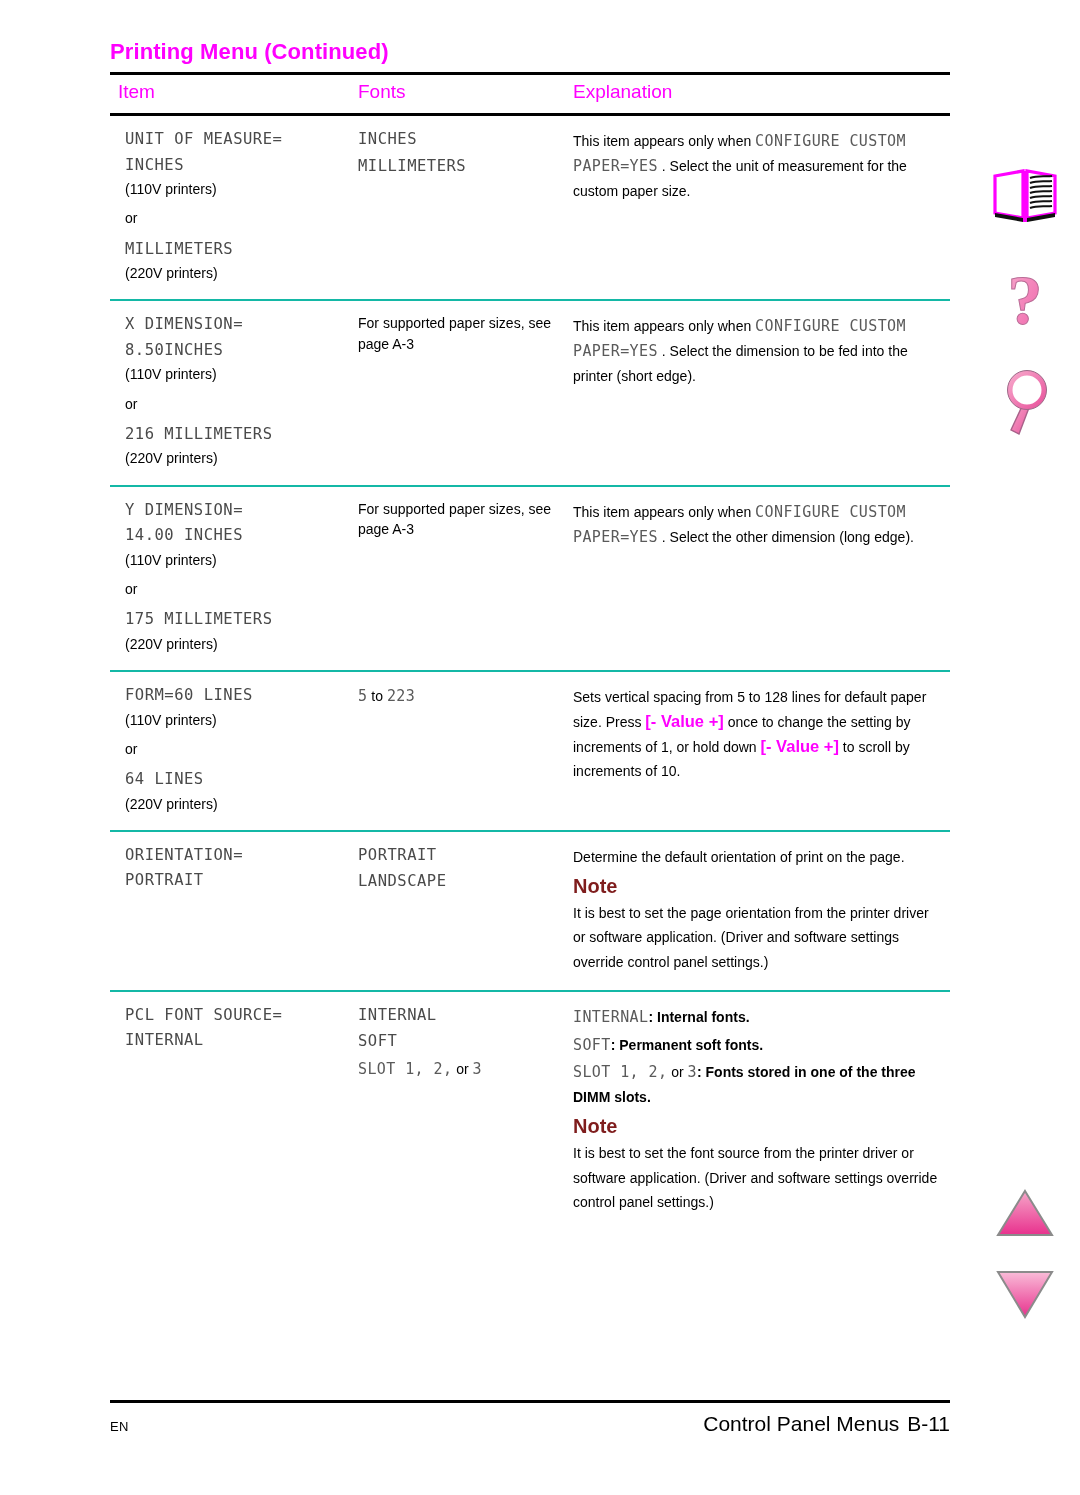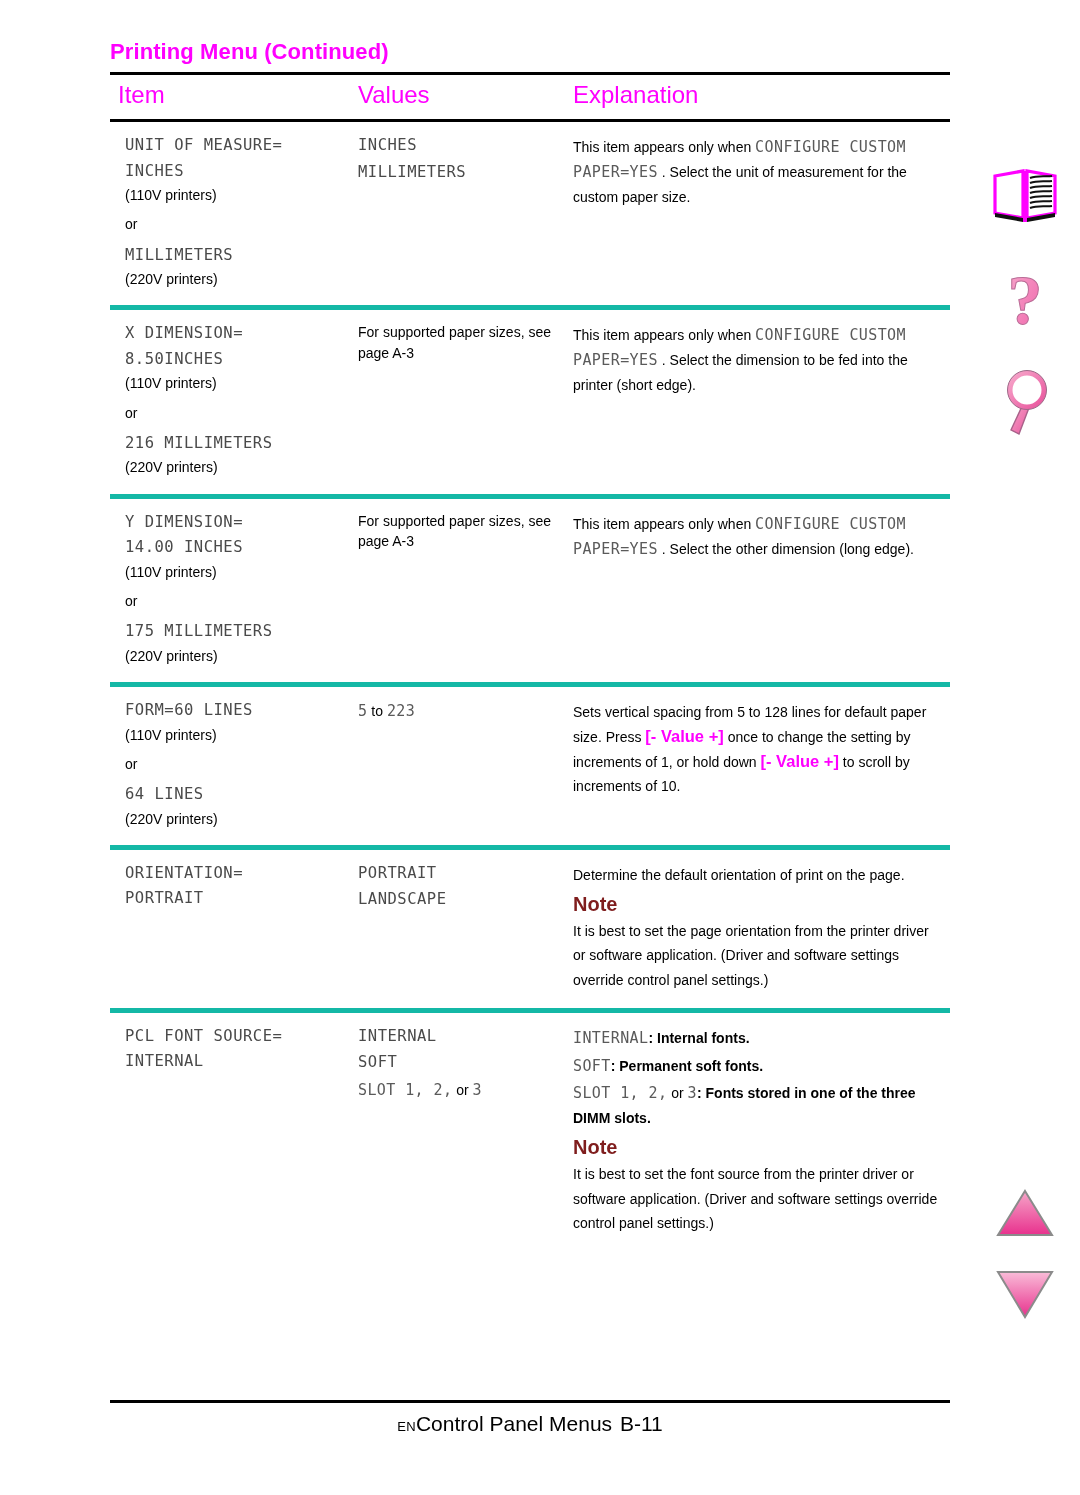--- a/index.html
+++ b/index.html
@@ -54,29 +54,29 @@
     table-layout: fixed;
   }
   table.menu-table col.c-item   { width: 240px; }
   table.menu-table col.c-values { width: 215px; }
   table.menu-table col.c-expl   { width: 385px; }
 
   thead th {
     text-align: left;
     font-weight: normal;
     color: #FF00FF;
-    font-size: 24px;
+    font-size: 19px;
     padding: 6px 6px 10px 8px;
     vertical-align: top;
   }
 
   tbody td {
     vertical-align: top;
     padding: 12px 10px 16px 8px;
-    border-top: 5px solid #14b8a6;
+    border-top: 2px solid #14b8a6;
     font-size: 16.5px;
     line-height: 1.45;
   }
   tbody tr.first-row td {
     border-top: none;
   }
 
   
   tr.header-rule td {
     padding: 0;
@@ -144,21 +144,21 @@
     width: 840px;
   }
   .footer-rule {
     height: 3px;
     background: #000000;
     width: 840px;
   }
   .footer-row {
     display: flex;
     align-items: baseline;
-    justify-content: center;
+    justify-content: space-between;
     margin-top: 9px;
   }
   .footer-left {
     font-size: 13px;
     letter-spacing: 0.3px;
   }
   .footer-right {
     font-size: 21px;
   }
   .footer-right .pageno {
@@ -199,21 +199,21 @@
 
     <table class="menu-table">
       <colgroup>
         <col class="c-item">
           <col class="c-values">
           <col class="c-expl">
       </colgroup>
       <thead>
         <tr>
           <th>Item</th>
-          <th>Values</th>
+          <th>Fonts</th>
           <th>Explanation</th>
         </tr>
         <tr class="header-rule">
           <td colspan="3"></td>
         </tr>
       </thead>
       <tbody>
           <tr class="first-row">
             <td>
               <span class="cell-line lcd">UNIT OF MEASURE=</span>

